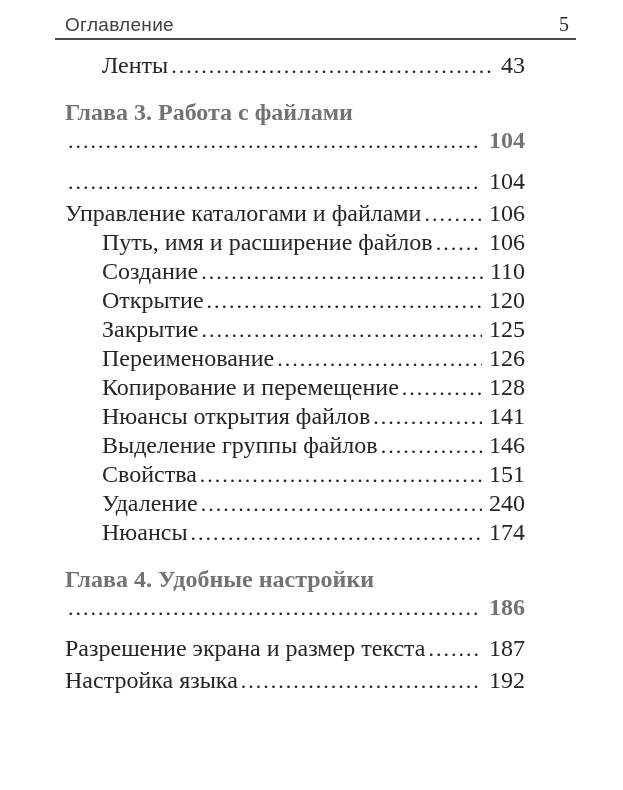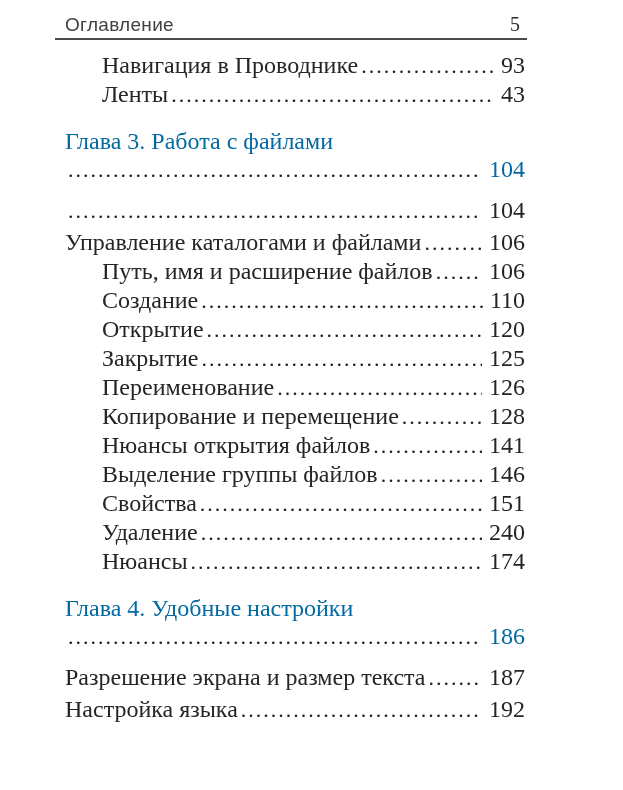--- a/index.html
+++ b/index.html
@@ -21,21 +21,21 @@
     color: var(--text);
   }
   .page {
     position: relative;
     width: 623px;
     height: 790px;
     box-sizing: border-box;
   }
   
   .header {
-    margin: 0 96px 0 55px;
+    margin: 0 47px 0 55px;
     padding: 14px 0 3px 0;
     border-bottom: 2px solid var(--rule);
     display: flex;
     justify-content: space-between;
     align-items: baseline;
   }
   .header-title {
     font-family: "Liberation Sans", "DejaVu Sans", sans-serif;
     font-size: 19px;
     line-height: 21px;
@@ -55,21 +55,21 @@
     padding: 0 2px 0 10px;
   }
   .entry {
     display: flex;
     align-items: baseline;
     font-size: 24px;
     line-height: 28px;
     white-space: nowrap;
   }
   .entry.indent-1 { padding-left: 37px; }
-  .entry.chapter { font-weight: normal; color: #0369a1; }
+  .entry.chapter { font-weight: bold; color: #737373; }
   .entry.chapter-first { margin-top: 18px; }
   .entry.item-0 { margin-top: 3px; }
   .entry.after-chapter { margin-top: 12px !important; }
   .label { flex: 0 0 auto; }
   .dots {
     flex: 1 1 auto;
     overflow: hidden;
     white-space: nowrap;
     font-weight: normal;
     font-size: 22px;
@@ -90,25 +90,20 @@
 <body>
 
 <div class="page">
   <div class="header">
     <span class="header-title">Оглавление</span>
     <span class="header-page">5</span>
   </div>
   <div class="toc" id="toc">
       <section class="toc-section">
         <div class="entry indent-1">
-          <span class="label">Навигация в Проводнике</span>
-          <span class="dots"></span>
-          <span class="pagenum">93</span>
-        </div>
-        <div class="entry indent-1">
           <span class="label">Ленты</span>
           <span class="dots"></span>
           <span class="pagenum">43</span>
         </div>
       </section>
       <section class="toc-section">
         <div class="entry indent-0 chapter chapter-first">
           <span class="label">Глава 3. Работа с файлами</span>
         </div>
         <div class="entry indent-0 chapter">

